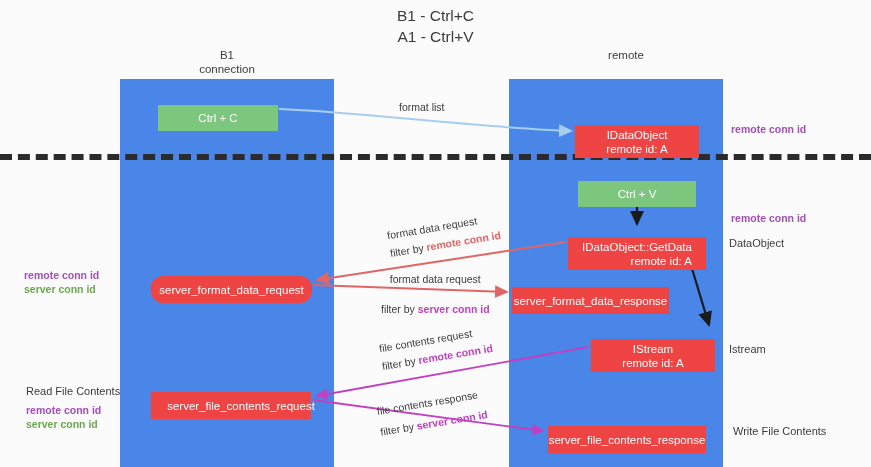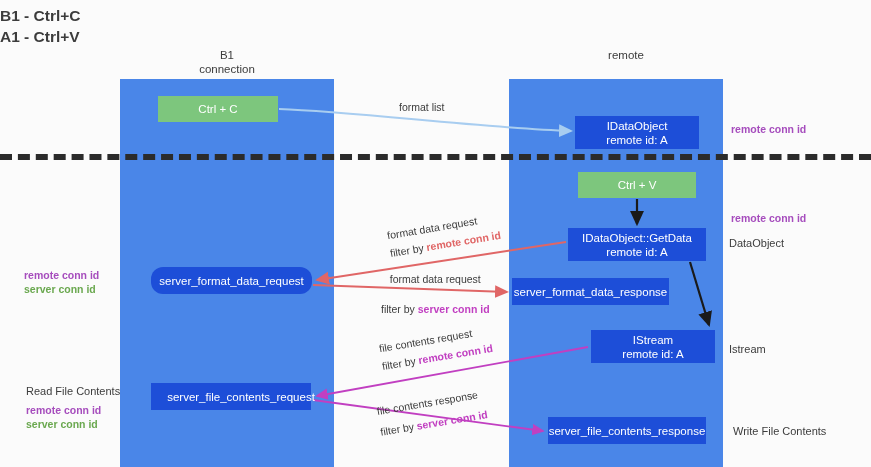--- a/index.html
+++ b/index.html
@@ -14,41 +14,41 @@
   #stage{position:absolute;left:0;top:0;width:871px;height:467px;}
 
   
   .lane{position:absolute;background:#4a86e8;}
   #lane-b1{left:120px;top:79px;width:214px;height:388px;}
   #lane-a1{left:509px;top:79px;width:214px;height:388px;}
 
   
   .title{
     position:absolute;left:0;top:5px;width:871px;
-    text-align:left;font-size:15.5px;line-height:21px;color:#3c3c3c;font-weight:bold;
+    text-align:center;font-size:15.5px;line-height:21px;color:#3c3c3c;
   }
   .lane-head{
     position:absolute;text-align:center;font-size:11.5px;line-height:14px;color:#3c3c3c;
   }
   #head-b1{left:154px;top:48px;width:146px;}
   #head-a1{left:553px;top:48px;width:146px;}
 
   
   .node{
     position:absolute;box-sizing:border-box;
     display:flex;align-items:center;justify-content:center;
-    text-align:center;color:#ffffff;font-size:11.5px;line-height:14px;
+    text-align:center;color:#ffffff;font-size:11.5px;line-height:14px;margin-top:9px;
   }
   .node.green{background:#7dc67d;}
-  .node.orange{background:#1d4ed8;}
+  .node.orange{background:#ef4444;}
 
   #n-ctrlc{left:158px;top:96px;width:120px;height:26px;}
   #n-idataobject{left:575px;top:116px;width:124px;height:33px;}
   #n-ctrlv{left:578px;top:172px;width:118px;height:26px;}
-  #n-getdata{left:568px;top:228px;width:138px;height:33px;}
+  #n-getdata{left:568px;top:228px;width:138px;height:33px;text-align:right;}
   #n-sfdreq{left:151px;top:267px;width:161px;height:27px;border-radius:12px;}
   #n-sfdresp{left:512px;top:278px;width:157px;height:27px;}
   #n-istream{left:591px;top:330px;width:124px;height:33px;}
   #n-sfcreq{left:151px;top:383px;width:160px;height:27px;padding-left:20px;}
   #n-sfcresp{left:548px;top:417px;width:158px;height:27px;}
 
   
   .side{position:absolute;font-size:10.5px;line-height:14px;font-weight:bold;}
   .side.plain{font-weight:normal;font-size:11px;color:#3c3c3c;}
   .c-purple{color:#a64dbd;}

